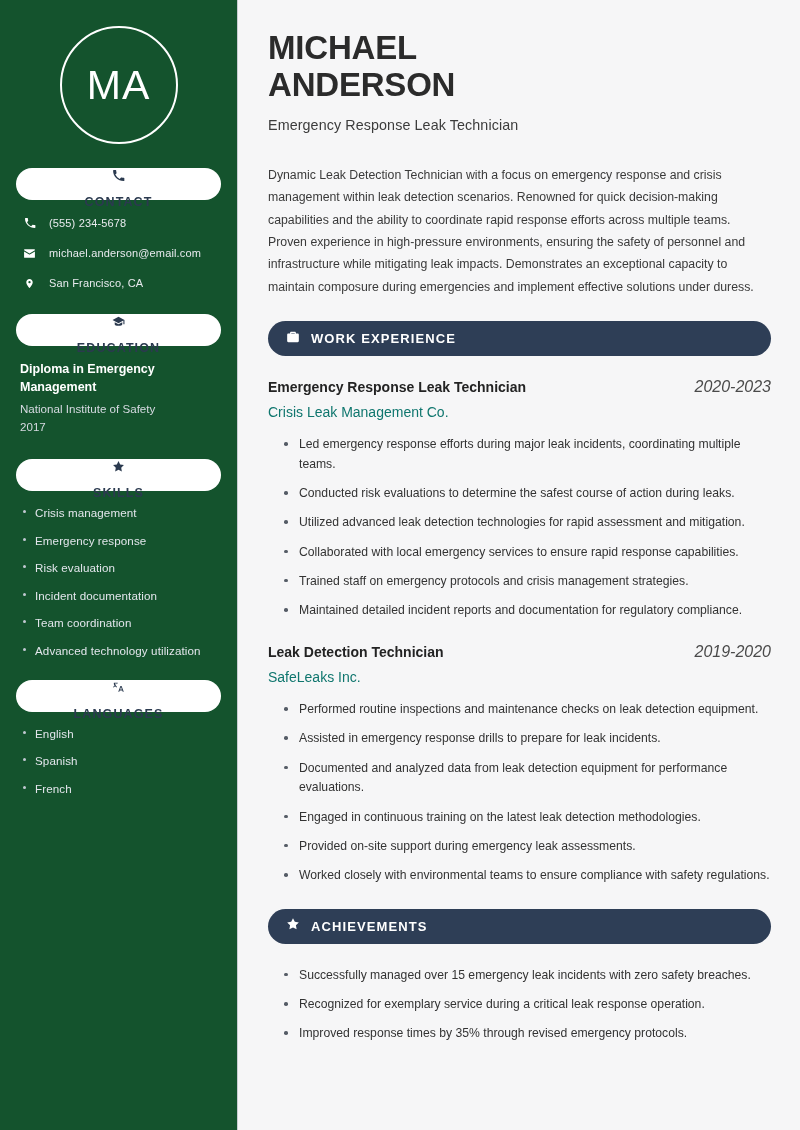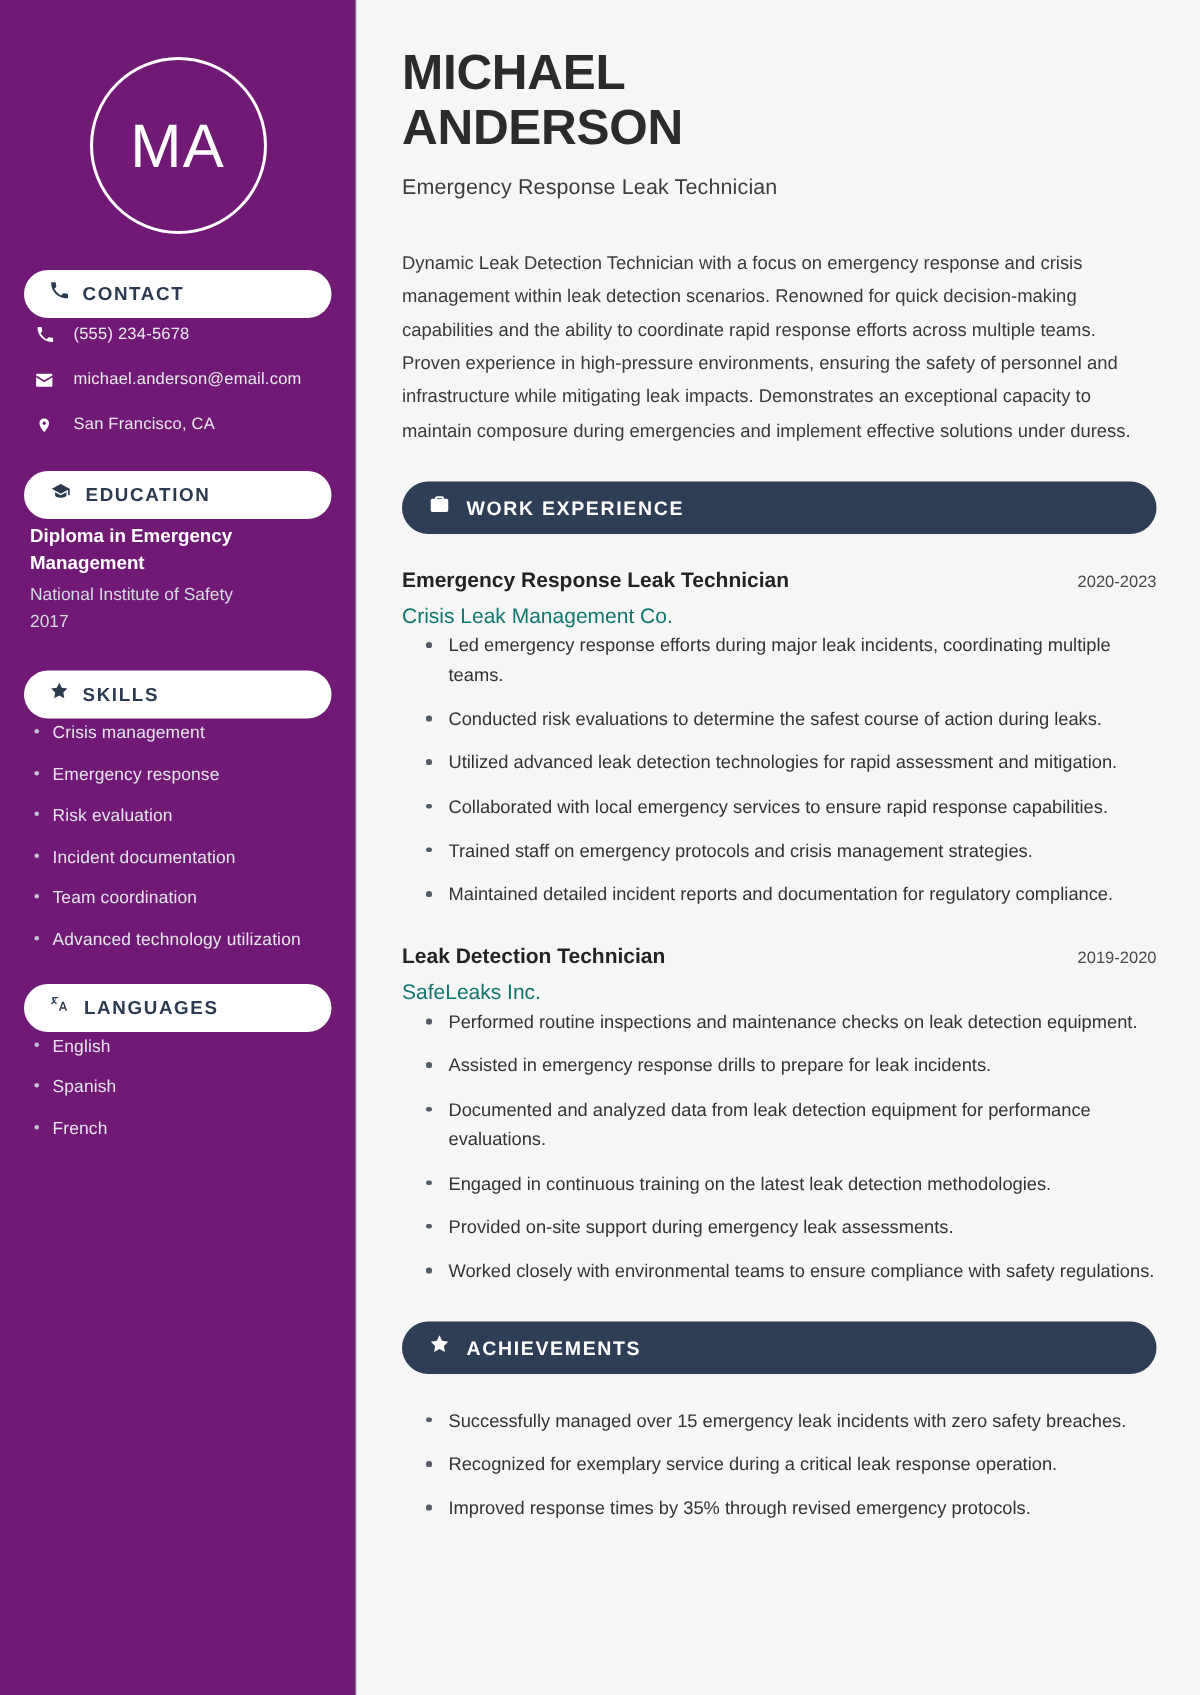--- a/index.html
+++ b/index.html
@@ -8,23 +8,23 @@
     font-family: "Liberation Sans", sans-serif;
     background:#f6f6f7;
     display:flex;
     overflow:hidden;
   }
 
   
   .sidebar {
     width:238px;
     min-width:238px;
-    background:#701a75;
+    background:#14532d;
     border-right:1px solid #c9ccd2;
-    padding:12px 16px;
+    padding:0 16px;
     color:#ffffff;
   }
   .avatar-wrap {
     display:flex;
     justify-content:center;
     padding-top:26px;
     padding-bottom:24px;
   }
   .avatar {
     width:118px; height:118px;
@@ -42,21 +42,22 @@
 
   .pill {
     background:#ffffff;
     color:#2b3a4f;
     border-radius:20px;
     height:32px;
     display:flex;
     align-items:center;
     gap:9px;
     padding:0 17px;
-    margin-bottom:2px;
+    margin-bottom:14px;
+    flex-direction:column;
   }
   .pill-label {
     font-size:12.5px;
     font-weight:700;
     letter-spacing:1.1px;
   }
   .pill svg { flex:none; }
 
   .contact-list { margin-bottom:22px; }
   .contact-row {
@@ -162,31 +163,32 @@
     justify-content:space-between;
     align-items:baseline;
     gap:12px;
   }
   .entry-role {
     font-size:14px;
     font-weight:700;
     color:#232323;
   }
   .entry-date {
-    font-size:11px;
+    font-size:16px;
     color:#4a4a4a;
     white-space:nowrap;
+    font-style:italic;
   }
   .entry-company {
     font-size:14px;
     color:#0f766e;
     margin-top:8px;
   }
 
-  ul.main-list { list-style:none; margin-top:3px; padding-left:14px; }
+  ul.main-list { list-style:none; margin-top:15px; padding-left:14px; }
   ul.main-list li {
     position:relative;
     padding-left:17px;
     font-size:12.2px;
     color:#333333;
     line-height:1.62;
     margin-bottom:9.5px;
   }
   ul.main-list li::before {
     content:"";

